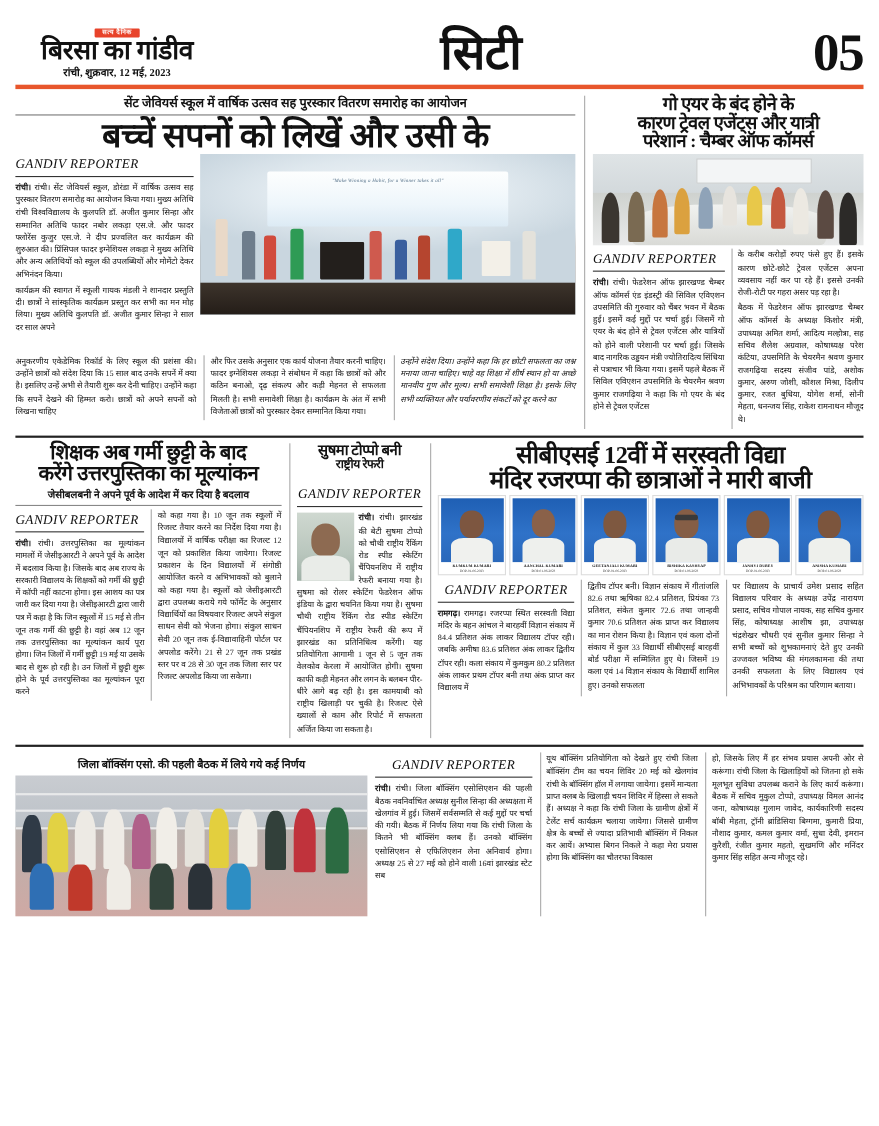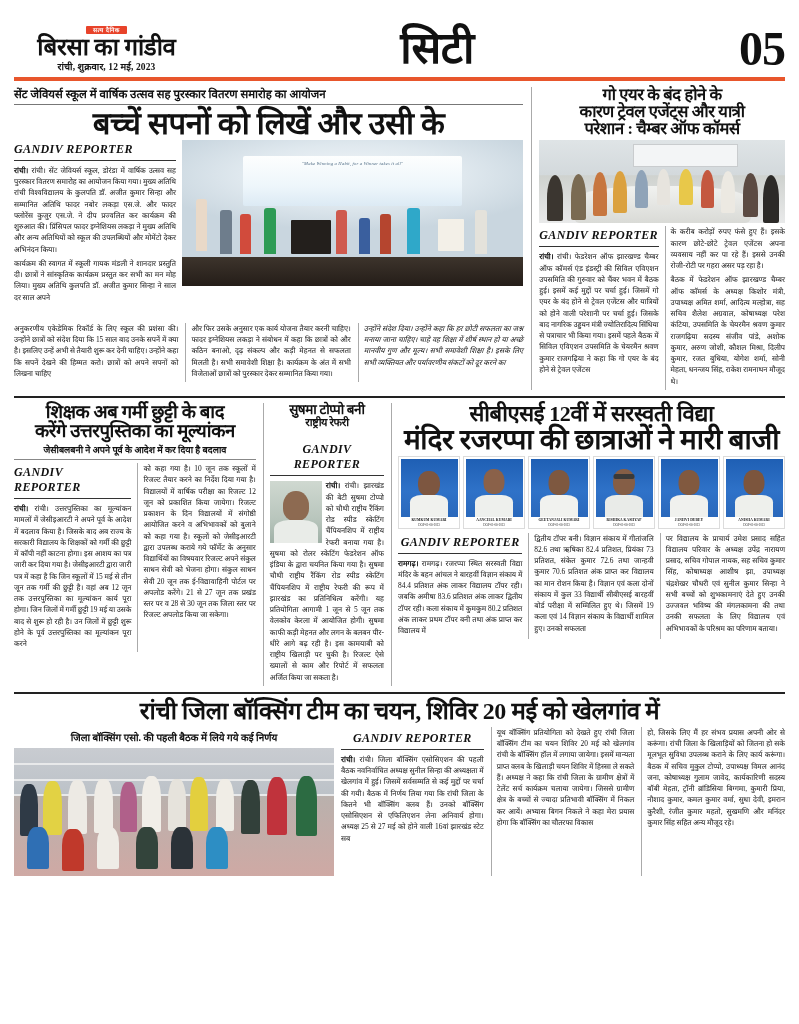--- a/index.html
+++ b/index.html
@@ -28,27 +28,27 @@
   .section-title{
     flex:1;text-align:center;font-size:44px;font-weight:bold;line-height:.98;
     letter-spacing:-.5px;padding-bottom:2px;
   }
   .page-no{width:110px;text-align:right;font-size:48px;font-weight:bold;line-height:.9;
     letter-spacing:-1px;padding-bottom:2px;}
   .rule-orange{height:4px;background:#e8562c;margin:5px 0 6px 0;}
 
   
   .kicker{
-    font-size:11.5px;font-weight:bold;line-height:1.25;
+    font-size:11.5px;font-weight:bold;text-align:center;line-height:1.25;
     border-bottom:1.5px solid #777;padding-bottom:3px;margin-bottom:3px;
   }
   .hl{font-weight:bold;line-height:1.02;text-align:center;letter-spacing:-.4px;}
   .byline{
     font-family:"Liberation Serif","DejaVu Serif",serif;
-    font-style:italic;font-weight:bold;font-size:12px;letter-spacing:.4px;
+    font-style:italic;font-weight:normal;font-size:12px;letter-spacing:.4px;
     text-align:center;padding:2px 0 3px 0;border-bottom:1.2px solid #333;
     margin-bottom:4px;
   }
   .byline.left{text-align:left;}
   .body-col{
     font-size:7.4px;line-height:1.52;text-align:justify;
     hyphens:auto;word-spacing:-.2px;
   }
   .body-col p{margin:0 0 3px 0;}
   .dateline{font-weight:bold;}
@@ -256,21 +256,21 @@
         <div class="portrait">
           <div style="position:absolute;left:50%;top:16%;transform:translateX(-50%);width:26px;height:30px;background:#8d6a51;border-radius:48% 48% 42% 42%;"></div>
           <div style="position:absolute;left:50%;top:62%;transform:translateX(-50%);width:44px;height:26px;background:#e9ece8;border-radius:34% 34% 0 0;"></div>
         </div>
         <p><span class="dateline">रांची।</span> <span>रांची। झारखंड की बेटी सुषमा टोप्पो को चौथी राष्ट्रीय रैंकिंग रोड स्पीड स्केटिंग चैंपियनशिप में राष्ट्रीय रेफरी बनाया गया है। सुषमा को रोलर स्केटिंग फेडरेशन ऑफ इंडिया के द्वारा चयनित किया गया है। सुषमा चौथी राष्ट्रीय रैंकिंग रोड स्पीड स्केटिंग चैंपियनशिप में राष्ट्रीय रेफरी की रूप में झारखंड का प्रतिनिधित्व करेंगी। यह प्रतियोगिता आगामी 1 जून से 5 जून तक वेलकोव केरला में आयोजित होगी। सुषमा काफी कड़ी मेहनत और लगन के बलबन पीर-धीरे आगे बढ़ रही है। इस कामयाबी को राष्ट्रीय खिलाड़ी पर चुकी है। रिजल्ट ऐसे ख्यालों से काम और रिपोर्ट में सफलता अर्जित किया जा सकता है।</span></p>
       </div>
     </div>
 
     <div class="mid-c vline" style="padding-left:6px;">
       <div class="hl" style="font-size:22px;">सीबीएसई 12वीं में सरस्वती विद्या</div>
-      <div class="hl" style="font-size:28px;">मंदिर रजरप्पा की छात्राओं ने मारी बाजी</div>
+      <div class="hl" style="font-size:22px;">मंदिर रजरप्पा की छात्राओं ने मारी बाजी</div>
 
       <div class="heads">
         <div class="head">
           <div class="head-img">
             <div class="face" style="top:20%;width:22px;height:25px;background:#7d5640;border-radius:46% 46% 42% 42%;"></div>
             <div class="face" style="top:62%;width:38px;height:24px;background:#f0f1ee;border-radius:30% 30% 0 0;"></div>
           </div>
           <div class="head-name">KUMKUM KUMARI</div>
           <div class="head-dob">DOP-01-06-2023</div>
         </div>
@@ -330,21 +330,20 @@
         <div class="body-col vline">
           <p style="padding-left:5px;">पर विद्यालय के प्राचार्य उमेश प्रसाद सहित विद्यालय परिवार के अध्यक्ष उपेंद्र नारायण प्रसाद, सचिव गोपाल नायक, सह सचिव कुमार सिंह, कोषाध्यक्ष आशीष झा, उपाध्यक्ष चंद्रशेखर चौधरी एवं सुनील कुमार सिन्हा ने सभी बच्चों को शुभकामनाएं देते हुए उनकी उज्जवल भविष्य की मंगलकामना की तथा उनकी सफलता के लिए विद्यालय एवं अभिभावकों के परिश्रम का परिणाम बताया।</p>
         </div>
       </div>
     </div>
   </div>
 
   <div class="hrule-thick"></div>
 
   <div class="bot-zone">
-    <div class="hl" style="font-size:24px;">रांची जिला बॉक्सिंग टीम का चयन, शिविर 20 मई को खेलगांव में</div>
 
     <div class="bot-grid">
       <div style="width:320px;flex:none;">
         <div style="font-size:10px;font-weight:bold;text-align:center;padding:3px 0 4px 0;">जिला बॉक्सिंग एसो. की पहली बैठक में लिये गये कई निर्णय</div>
         <div class="photo box-photo">
           <div class="ring-rope" style="top:12%;"></div>
           <div class="ring-rope" style="top:24%;"></div>
           <div class="ring-rope" style="top:36%;"></div>
           <div class="bx" style="left:2%;top:28%;width:18px;height:52px;background:#2f3a46;"></div>
           <div class="bx" style="left:9%;top:26%;width:19px;height:54px;background:#e2d244;"></div>

